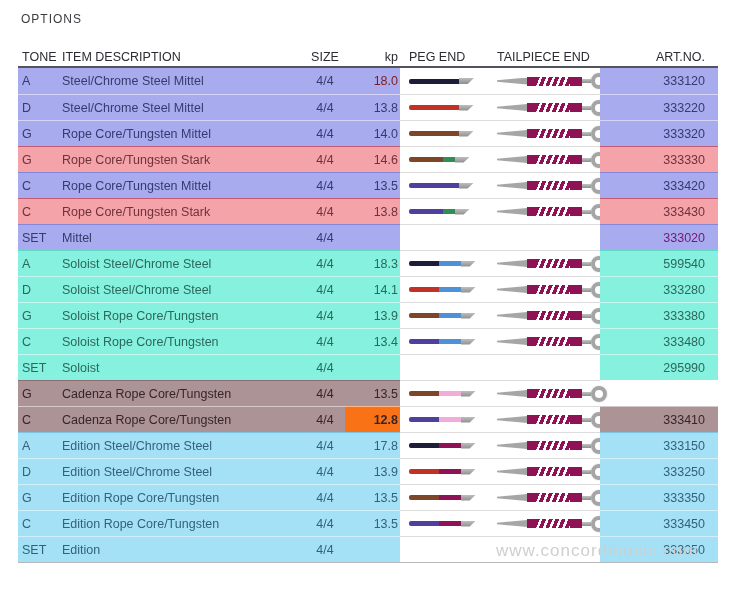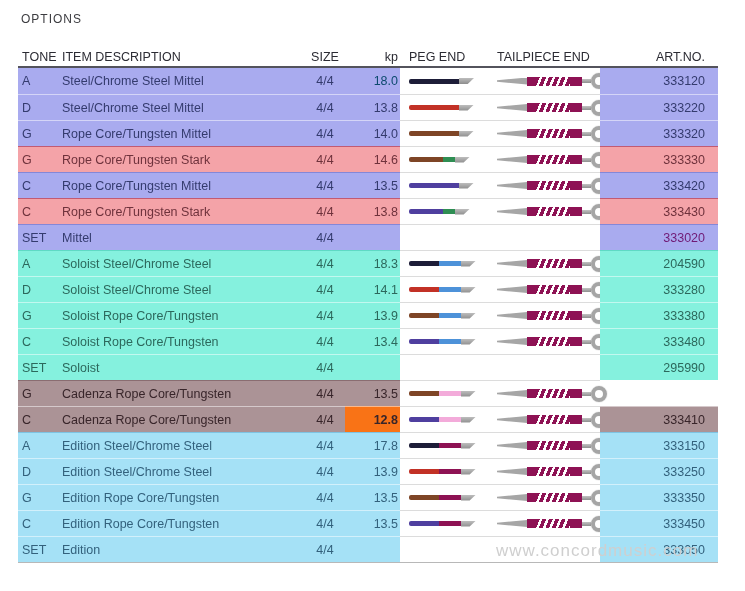--- a/index.html
+++ b/index.html
@@ -83,21 +83,21 @@
     <div class="cell c-kp">kp</div>
     <div class="cell c-peg">PEG END</div>
     <div class="cell c-tail">TAILPIECE END</div>
     <div class="cell c-art">ART.NO.</div>
   </div>
   <div id="rows-container">
   <div class="row">
     <div class="cell c-tone colored" style="background: rgb(169, 171, 239); color: rgb(52, 59, 110);">A</div>
     <div class="cell c-desc colored" style="background: rgb(169, 171, 239); color: rgb(52, 59, 110);">Steel/Chrome Steel Mittel</div>
     <div class="cell c-size colored" style="background: rgb(169, 171, 239); color: rgb(52, 59, 110);">4/4</div>
-    <div class="cell c-kp colored" style="background: rgb(169, 171, 239); color: #0c4a6e;">18.0</div>
+    <div class="cell c-kp colored" style="background: rgb(169, 171, 239); color: #7f1d1d;">18.0</div>
     <div class="cell c-peg">
       <div class="peg-line">
             <div class="peg-seg" style="width: 50px; background: rgb(29, 29, 56);"></div>
             <div class="peg-tip"></div>
           </div>
     </div>
     <div class="cell c-tail">
       <div class="tp">
             <div class="tp-taper"></div>
             <div class="tp-b1"></div>
@@ -261,21 +261,21 @@
     <div class="cell c-tail" style="border-top: 1px solid rgb(220, 220, 220);">
       <div class="tp">
             <div class="tp-taper"></div>
             <div class="tp-b1"></div>
             <div class="tp-stripes"></div>
             <div class="tp-b2"></div>
             <div class="tp-wire"></div>
             <div class="tp-ring"></div>
           </div>
     </div>
-    <div class="cell c-art colored" style="background: rgb(133, 241, 222); color: rgb(44, 104, 92); border-top: 1px solid rgb(95, 217, 196);">204590</div>
+    <div class="cell c-art colored" style="background: rgb(133, 241, 222); color: rgb(44, 104, 92); border-top: 1px solid rgb(95, 217, 196);">599540</div>
   </div>
 
   <div class="row">
     <div class="cell c-tone colored" style="background: rgb(133, 241, 222); color: rgb(44, 104, 92); border-top: 1px solid rgba(255, 255, 255, 0.5);">D</div>
     <div class="cell c-desc colored" style="background: rgb(133, 241, 222); color: rgb(44, 104, 92); border-top: 1px solid rgba(255, 255, 255, 0.5);">Soloist Steel/Chrome Steel</div>
     <div class="cell c-size colored" style="background: rgb(133, 241, 222); color: rgb(44, 104, 92); border-top: 1px solid rgba(255, 255, 255, 0.5);">4/4</div>
     <div class="cell c-kp colored" style="background: rgb(133, 241, 222); color: rgb(44, 104, 92); border-top: 1px solid rgba(255, 255, 255, 0.5);">14.1</div>
     <div class="cell c-peg" style="border-top: 1px solid rgb(220, 220, 220);">
       <div class="peg-line">
             <div class="peg-seg" style="width: 30px; background: rgb(194, 49, 38);"></div>

